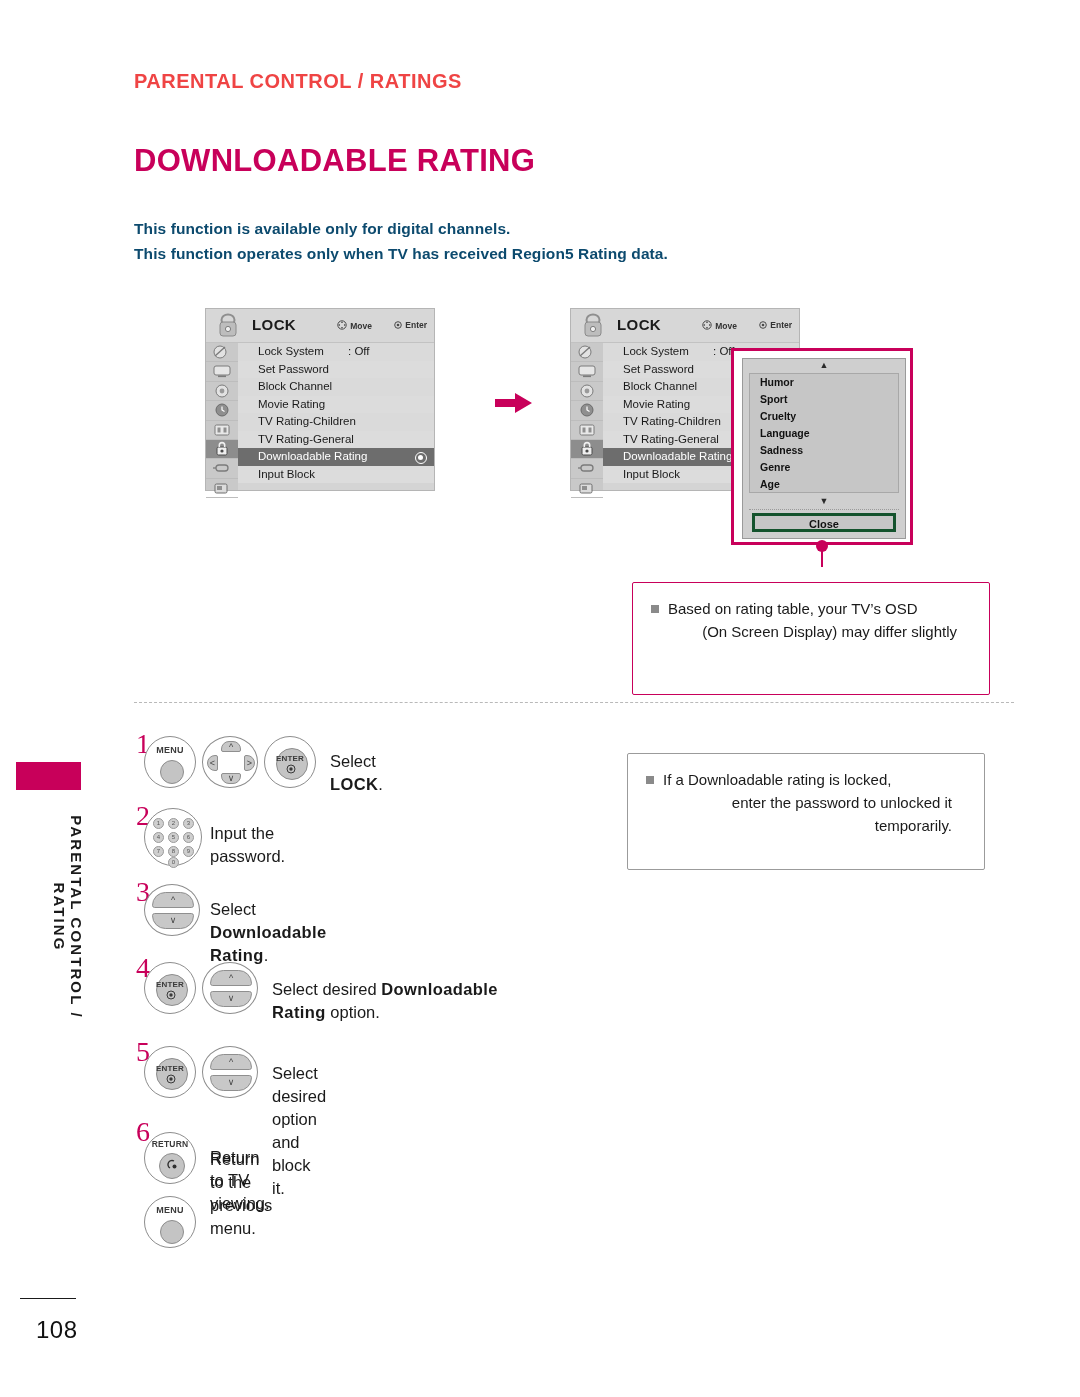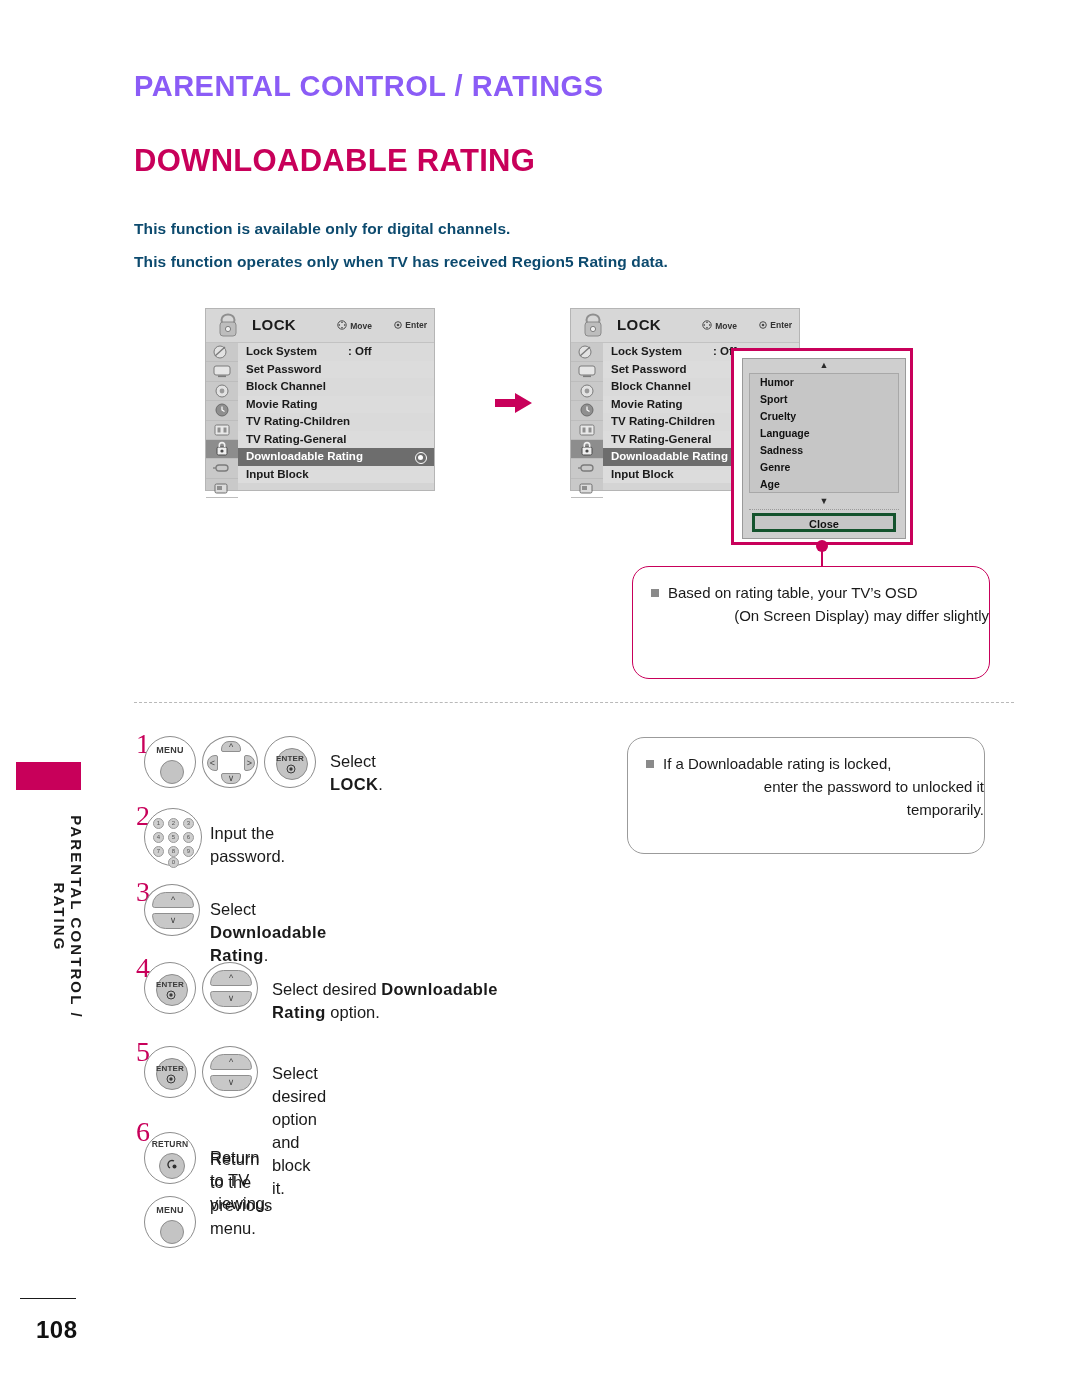--- a/index.html
+++ b/index.html
@@ -3,26 +3,26 @@
 <meta charset="utf-8">
 <style>
   html,body{margin:0;padding:0;}
   body{
     width:1080px;height:1397px;position:relative;background:#ffffff;
     font-family:"Liberation Sans", sans-serif;color:#231f20;overflow:hidden;
   }
   .abs{position:absolute;}
 
   
-  #page-header{left:134px;top:70px;font-size:29px;font-weight:700;letter-spacing:0.5px;color:#8b5cf6;}
+  #page-header{left:134px;top:70px;font-size:20px;font-weight:700;letter-spacing:0.5px;color:#ef4444;}
   #page-subtitle{left:134px;top:143px;font-size:31px;font-weight:700;letter-spacing:0.3px;color:#c8005a;}
 
   .intro-line{left:134px;font-size:15.5px;font-weight:700;color:#0c4a6e;letter-spacing:0.1px;}
   #intro-1{top:220px;}
-  #intro-2{top:253px;}
+  #intro-2{top:245px;}
 
   
   #side-tab{left:16px;top:762px;width:65px;height:28px;background:#c8005a;}
   #side-label{
     left:-62px;top:900px;width:260px;
     transform:rotate(90deg);transform-origin:center center;
     font-size:15px;font-weight:700;letter-spacing:2.1px;color:#1a1a1a;text-align:center;
   }
 
   
@@ -38,21 +38,21 @@
   .hint-enter{right:7px;}
   .hint-ico{display:inline-block;vertical-align:-1px;margin-right:3px;}
 
   .osd-body{position:relative;height:147px;}
   .icon-col{position:absolute;left:0;top:0;width:32px;height:147px;background:#c9c9c9;}
   .icon-cell{width:32px;height:18.4px;position:relative;border-bottom:1px solid #bdbdbd;}
   .icon-cell.sel{background:#8d8d8d;}
   .icon-cell svg{position:absolute;left:5px;top:1px;}
 
   .rows{position:absolute;left:32px;top:0;right:0;}
-  .row{height:17.5px;line-height:17.5px;font-size:11.5px;font-weight:700;color:#1a1a1a;padding-left:8px;position:relative;background:#dadada;}
+  .row{height:17.5px;line-height:17.5px;font-size:11.5px;font-weight:400;color:#1a1a1a;padding-left:20px;position:relative;background:#dadada;}
   .row.alt{background:#dcdcdc;}
   .row .val{position:absolute;left:110px;}
   .row.hl{background:#6d6d6d;color:#ffffff;}
   .row.hl .bullet{position:absolute;right:7px;top:3.5px;width:10px;height:10px;border-radius:50%;border:1.6px solid #fff;}
   .row.hl .bullet:after{content:"";position:absolute;left:2.2px;top:2.2px;width:5px;height:5px;border-radius:50%;background:#fff;}
 
   
   #flow-arrow{left:495px;top:392px;width:38px;height:22px;}
 
   
@@ -62,21 +62,21 @@
   #pu-list{position:absolute;left:6px;top:14px;width:150px;height:120px;background:#c6c6c6;border:1px solid #a8a8a8;box-sizing:border-box;}
   .pu-item{font-size:10.5px;font-weight:700;color:#111;height:17px;line-height:17px;padding-left:10px;}
   #pu-down{position:absolute;left:6px;top:136px;width:150px;}
   #pu-sep{position:absolute;left:6px;top:150px;width:150px;border-top:1px dotted #9a9a9a;}
   #pu-close{position:absolute;left:9px;top:154px;width:144px;height:19px;background:#c6c6c6;border:3px solid #14532d;box-sizing:border-box;
             text-align:center;line-height:17px;font-size:11px;font-weight:700;color:#111;}
   #pop-stem{left:821px;top:545px;width:2px;height:22px;background:#c8005a;}
   #pop-dot{left:816px;top:540px;width:12px;height:12px;border-radius:50%;background:#c8005a;}
 
   
-  .note{border:1.6px solid #c8005a;border-radius:17px;box-sizing:border-box;padding:14px 0 14px 18px;}
+  .note{border:1.6px solid #c8005a;border-radius:2px;box-sizing:border-box;padding:14px 32px 14px 18px;margin-top:16px;}
   #note-1{left:632px;top:566px;width:358px;height:113px;}
   .note.plain{border:1.4px solid #9b9b9b;}
   #note-2{left:627px;top:737px;width:358px;height:117px;}
   .note-line{font-size:15px;line-height:23px;color:#1a1a1a;}
   .note-bullet{display:inline-block;width:8px;height:8px;background:#8a8a8a;margin-right:9px;vertical-align:1px;}
   .note-indent{padding-left:17px;text-align:right;}
 
   
   #divider{left:134px;top:702px;width:880px;border-top:1.5px dashed #b9b9b9;}
 
@@ -94,21 +94,21 @@
   .pad-seg{position:absolute;background:#c8c8c8;border:1px solid #8f8f8f;box-sizing:border-box;font-size:9px;color:#444;text-align:center;}
 
   .updown{position:absolute;border-radius:50%;border:1.5px solid #8d8d8d;background:#fff;box-sizing:border-box;}
 
   .keypad{position:absolute;border-radius:50%;border:1.5px solid #8d8d8d;background:#fff;box-sizing:border-box;}
   .key{position:absolute;width:11px;height:11px;border-radius:50%;background:#cfcfcf;border:1px solid #9a9a9a;box-sizing:border-box;
        font-size:6px;line-height:9px;text-align:center;color:#555;}
 
   
   #footer-rule{left:20px;top:1298px;width:56px;border-top:1.6px solid #1a1a1a;}
-  #page-number{left:36px;top:1316px;font-size:24px;font-weight:700;color:#111;letter-spacing:0.5px;}
+  #page-number{left:36px;top:1316px;font-size:24px;font-weight:400;color:#111;letter-spacing:0.5px;}
 </style>
 </head>
 <body>
 
 <div class="abs" id="page-header">PARENTAL CONTROL / RATINGS</div>
 <div class="abs" id="page-subtitle">DOWNLOADABLE RATING</div>
 <div class="abs intro-line" id="intro-1">This function is available only for digital channels.</div>
 <div class="abs intro-line" id="intro-2">This function operates only when TV has received Region5 Rating data.</div>
 
 <div class="abs" id="side-tab"></div>

